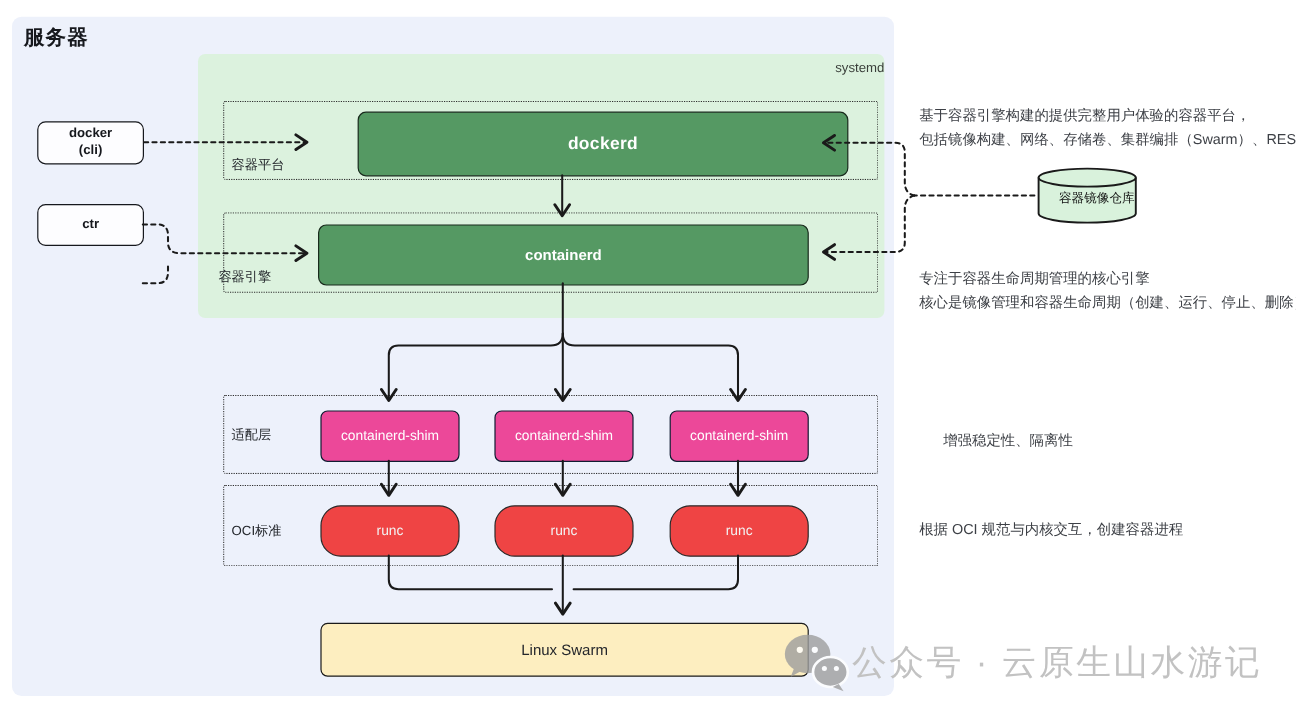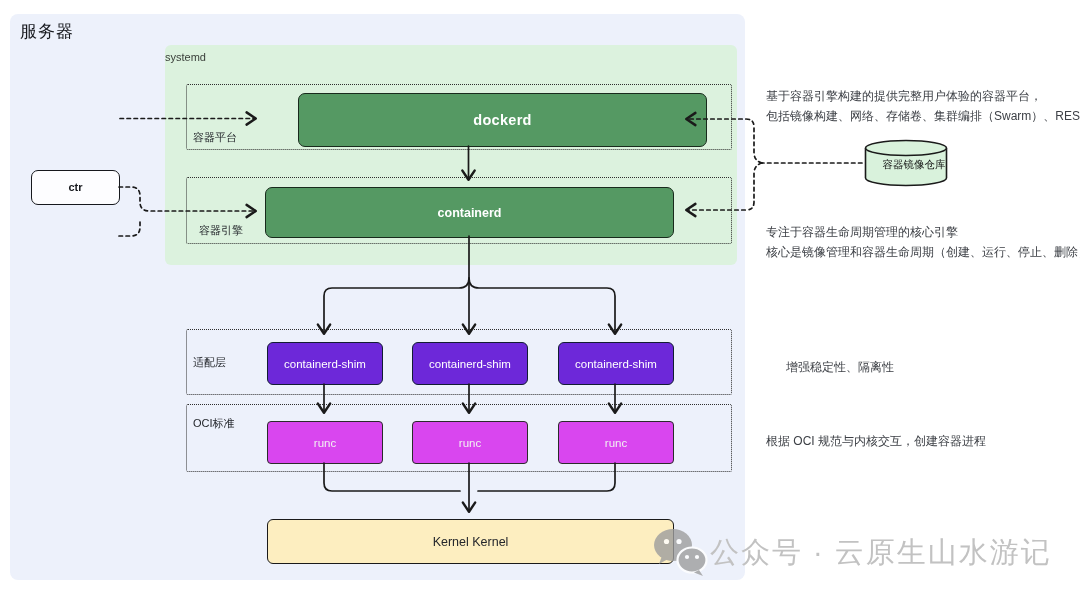--- a/index.html
+++ b/index.html
@@ -7,66 +7,66 @@
     position:relative;width:1080px;height:599px;overflow:hidden;
     font-family:"Liberation Sans","DejaVu Sans",sans-serif;
     background:#ffffff;
   }
   .abs{position:absolute;}
   #server-bg{
     left:10px;top:14px;width:735px;height:566px;
     background:#edf1fb;border-radius:8px;
   }
   #server-title{
-    left:20px;top:20px;font-size:17px;font-weight:400;color:#16181d;letter-spacing:1px;
+    left:20px;top:20px;font-size:17px;font-weight:700;color:#16181d;letter-spacing:1px;
   }
   #systemd-bg{
     left:165px;top:45px;width:572px;height:220px;
     background:#dcf2de;border-radius:6px;
   }
   #systemd-label{
-    left:165px;top:51px;width:572px;text-align:left;
+    left:165px;top:51px;width:572px;text-align:right;
     font-size:11px;color:#3a3f3a;
   }
   .dotted-box{
     border:1.6px dotted #2e2e2e;border-radius:2px;background:transparent;
   }
   #platform-dotted{left:186px;top:84px;width:544px;height:64px;}
   #engine-dotted{left:186px;top:177px;width:544px;height:65px;}
   #shim-dotted{left:186px;top:329px;width:544px;height:64px;}
   #oci-dotted{left:186px;top:404px;width:544px;height:66px;}
   .layer-label{font-size:11px;color:#23262b;}
   #platform-label{left:193px;top:130px;}
-  #engine-label{left:199px;top:223px;}
+  #engine-label{left:182px;top:223px;}
   #shim-label{left:193px;top:355px;}
-  #oci-label{left:193px;top:416px;}
+  #oci-label{left:193px;top:435px;}
   .green-box{
     background:#559963;border:1.5px solid #182a1c;border-radius:7px;
     display:flex;align-items:center;justify-content:center;
     color:#ffffff;font-weight:bold;
   }
   #dockerd-box{left:265px;top:93px;width:407px;height:52px;font-size:14.5px;letter-spacing:.3px;margin-left:33px;}
   #containerd-box{left:265px;top:187px;width:407px;height:49px;font-size:12.5px;}
   .client-box{
     background:#fdfdff;border:1.5px solid #16181d;border-radius:7px;
     display:flex;flex-direction:column;align-items:center;justify-content:center;
     font-size:11px;font-weight:bold;color:#16181d;line-height:1.25;
   }
   #docker-cli-box{left:31px;top:101px;width:87px;height:34px;}
   #ctr-box{left:31px;top:170px;width:87px;height:33px;}
   #crictl-box{left:31px;top:219px;width:87px;height:33px;}
   .shim-box{
-    background:#6d28d9;border:1.5px solid #121c33;border-radius:6px;
+    background:#ec4899;border:1.5px solid #121c33;border-radius:6px;
     display:flex;align-items:center;justify-content:center;
     color:#ffffff;font-size:11.5px;
     width:114px;height:41px;top:342px;
   }
   #shim-1{left:267px;} #shim-2{left:412px;} #shim-3{left:558px;}
   .runc-box{
-    background:#d946ef;border:1.5px solid #2b2b2b;border-radius:4px;
+    background:#ef4444;border:1.5px solid #2b2b2b;border-radius:17px;
     display:flex;align-items:center;justify-content:center;
     color:#f2f2f2;font-size:11.5px;
     width:114px;height:41px;top:421px;
   }
   #runc-1{left:267px;} #runc-2{left:412px;} #runc-3{left:558px;}
   #kernel-box{
     left:267px;top:519px;width:405px;height:43px;
     background:#fdeec0;border:1.5px solid #1a1a1a;border-radius:6px;
     display:flex;align-items:center;justify-content:center;
     font-size:12.5px;color:#24262b;
@@ -105,33 +105,37 @@
   <div class="abs dotted-box" id="oci-dotted"></div>
 
   <div class="abs layer-label" id="platform-label">容器平台</div>
   <div class="abs layer-label" id="engine-label">容器引擎</div>
   <div class="abs layer-label" id="shim-label">适配层</div>
   <div class="abs layer-label" id="oci-label">OCI标准</div>
 
   <div class="abs green-box" id="dockerd-box">dockerd</div>
   <div class="abs green-box" id="containerd-box">containerd</div>
 
+  <div class="abs client-box" id="docker-cli-box">
+    <span>docker</span>
+    <span>(cli)</span>
+  </div>
   <div class="abs client-box" id="ctr-box">
     <span>ctr</span>
   </div>
 
   <div class="abs shim-box" id="shim-1">containerd-shim</div>
   <div class="abs shim-box" id="shim-2">containerd-shim</div>
   <div class="abs shim-box" id="shim-3">containerd-shim</div>
 
   <div class="abs runc-box" id="runc-1">runc</div>
   <div class="abs runc-box" id="runc-2">runc</div>
   <div class="abs runc-box" id="runc-3">runc</div>
 
-  <div class="abs" id="kernel-box">Kernel Kernel</div>
+  <div class="abs" id="kernel-box">Linux Swarm</div>
 
   <svg class="abs" id="registry-cylinder" viewBox="0 0 84 48">
     <path d="M1.5,9 L1.5,39 A40.5,7.5 0 0 0 82.5,39 L82.5,9" fill="#d9f2dc" stroke="#1a1a1a" stroke-width="1.6"></path>
     <ellipse cx="42" cy="9" rx="40.5" ry="7.5" fill="#d9f2dc" stroke="#1a1a1a" stroke-width="1.6"></ellipse>
   </svg>
   <div class="abs" id="registry-label">容器镜像仓库</div>
 
   <div class="abs annotation" id="anno-platform">
     <div>基于容器引擎构建的提供完整用户体验的容器平台，</div>
     <div>包括镜像构建、网络、存储卷、集群编排（Swarm）、REST API等</div>

